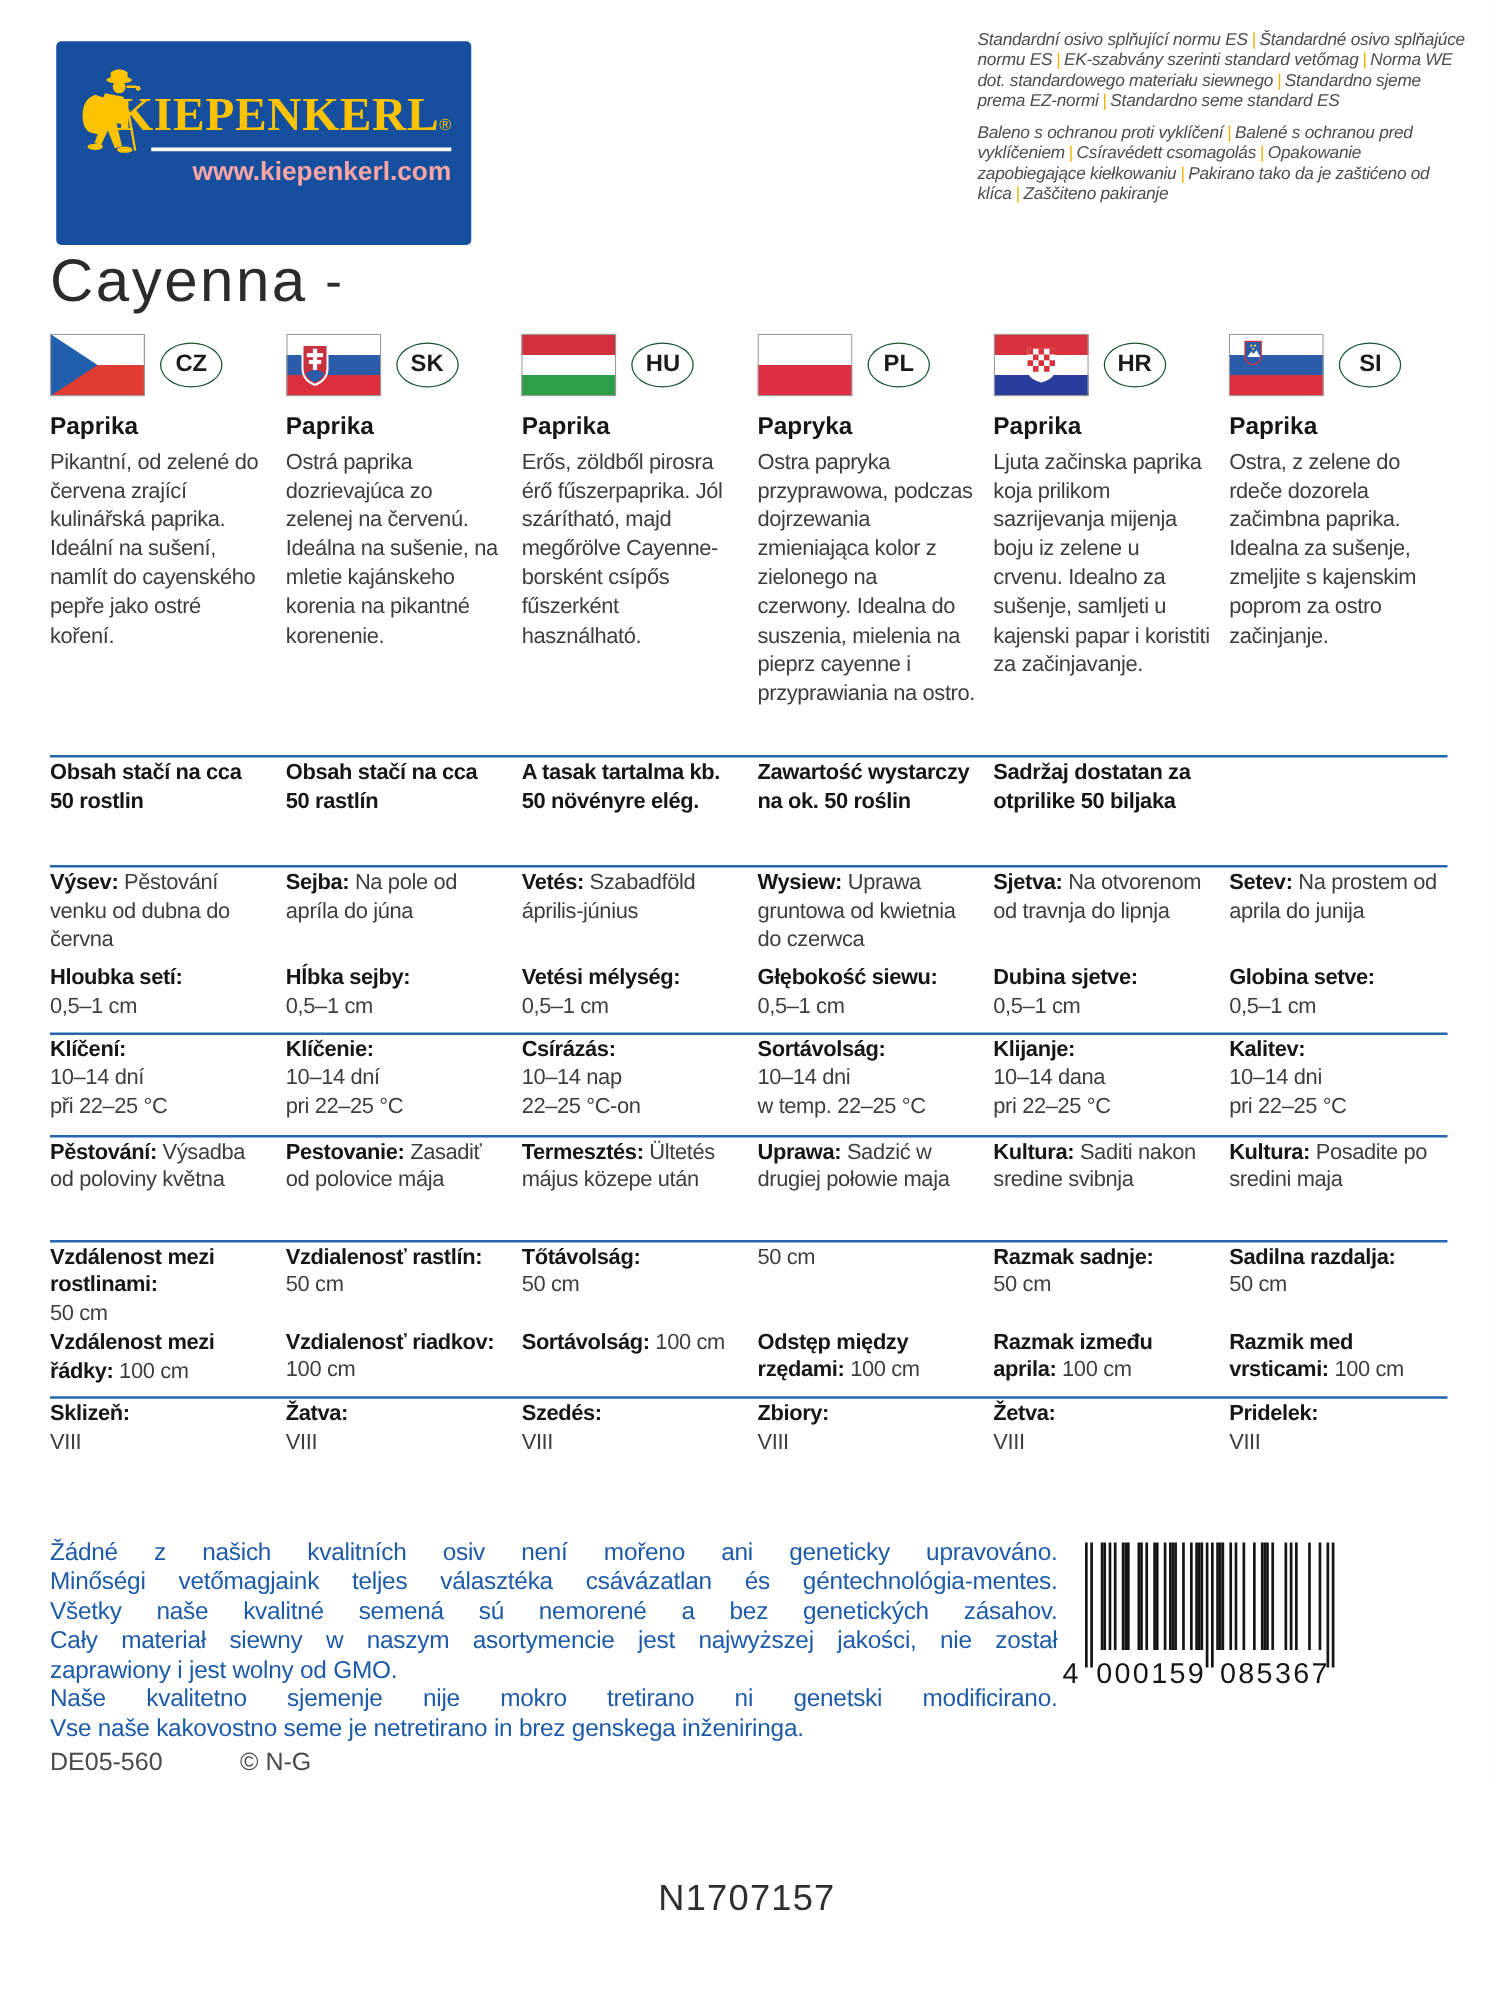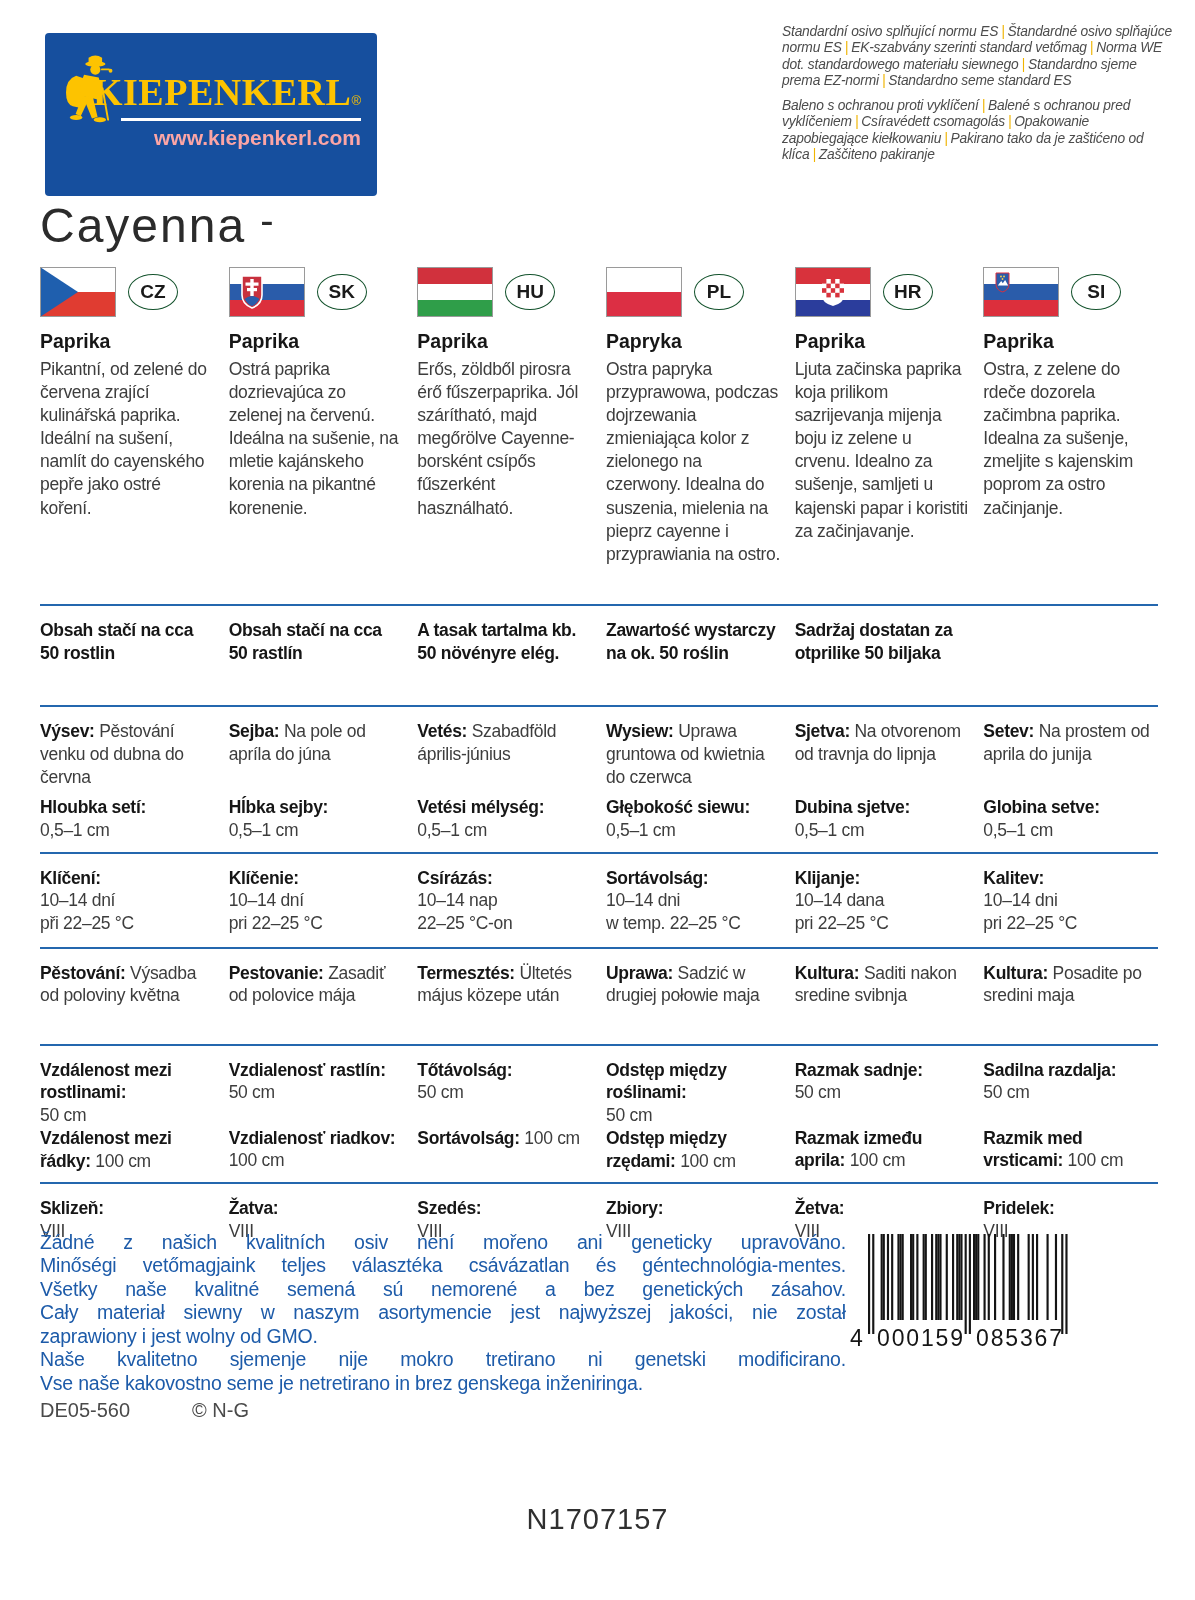--- a/index.html
+++ b/index.html
@@ -15,39 +15,39 @@
   .logo-rule{height:3px;background:#ffffff;margin:7px 0 6px 0;width:240px;margin-left:auto;}
   .website{color:#fca5a5;font-weight:bold;font-size:21px;line-height:1;}
 
   
   .norms-block{position:absolute;left:782px;top:24px;width:396px;font-style:italic;
                font-size:13.8px;line-height:1.18;color:#4c4c4c;letter-spacing:-.2px;}
   .norms-par{margin:0 0 9px 0;}
   .pipe{color:#f0b400;padding:0 3px;}
 
   
-  .title-row{position:absolute;left:40px;top:198px;display:flex;align-items:flex-start;white-space:nowrap;color:#2b2b2b;}
+  .title-row{position:absolute;left:40px;top:198px;display:flex;align-items:center;white-space:nowrap;color:#2b2b2b;}
   .title-variety{font-size:48px;font-weight:300;letter-spacing:2px;}
   .title-sep{font-size:40px;font-weight:300;margin:0 18px 0 14px;}
   .title-species{font-size:33px;font-weight:300;letter-spacing:1px;}
 
   
   .grid6{display:grid;grid-template-columns:repeat(6,1fr);column-gap:14px;}
   .lang-grid{position:absolute;left:40px;top:266px;width:1118px;}
   .flag-row{height:52px;display:flex;align-items:center;gap:12px;margin-bottom:12px;}
   .flag{line-height:0;}
   .badge{border:1px solid #14532d;border-radius:50%;min-width:50px;height:36px;padding:0 3px;
          display:flex;align-items:center;justify-content:center;
          font-weight:bold;font-size:19px;color:#1a1a1a;background:#fff;box-sizing:border-box;}
   .col-heading{font-weight:bold;font-size:19.5px;color:#161616;margin:0 0 5px 0;}
   .col-desc{font-size:17.5px;line-height:1.32;letter-spacing:-.3px;margin:0;}
 
   
   .table{position:absolute;left:40px;top:604px;width:1118px;}
-  .trow{border-top:2px solid #2467ae;padding:13px 0 10px 0;}
+  .trow{border-top:2px solid #2467ae;padding:0 0 10px 0;}
   .cell{font-size:17.5px;line-height:1.3;letter-spacing:-.3px;}
   .b{font-weight:bold;color:#161616;}
   .pre{white-space:pre-line;}
   .zone-sow{min-height:76px;}
   .zone-d1{min-height:68px;}
   .r-amount .cell{min-height:76px;}
   .r-germ .cell{min-height:70px;}
   .r-culture .cell{min-height:72px;}
   .r-harvest .cell{min-height:46px;}
 
@@ -303,21 +303,20 @@
         </div>
         <div class="cell">
           <div class="zone-d1">
             <div class="b">Tőtávolság:</div>
             <div>50 cm</div>
           </div>
           <div><span class="b">Sortávolság:</span> <span>100 cm</span></div>
         </div>
         <div class="cell">
           <div class="zone-d1">
-            <div class="b">Odstęp między roślinami:</div>
             <div>50 cm</div>
           </div>
           <div><span class="b">Odstęp między rzędami:</span> <span>100 cm</span></div>
         </div>
         <div class="cell">
           <div class="zone-d1">
             <div class="b">Razmak sadnje:</div>
             <div>50 cm</div>
           </div>
           <div><span class="b">Razmak između aprila:</span> <span>100 cm</span></div>

